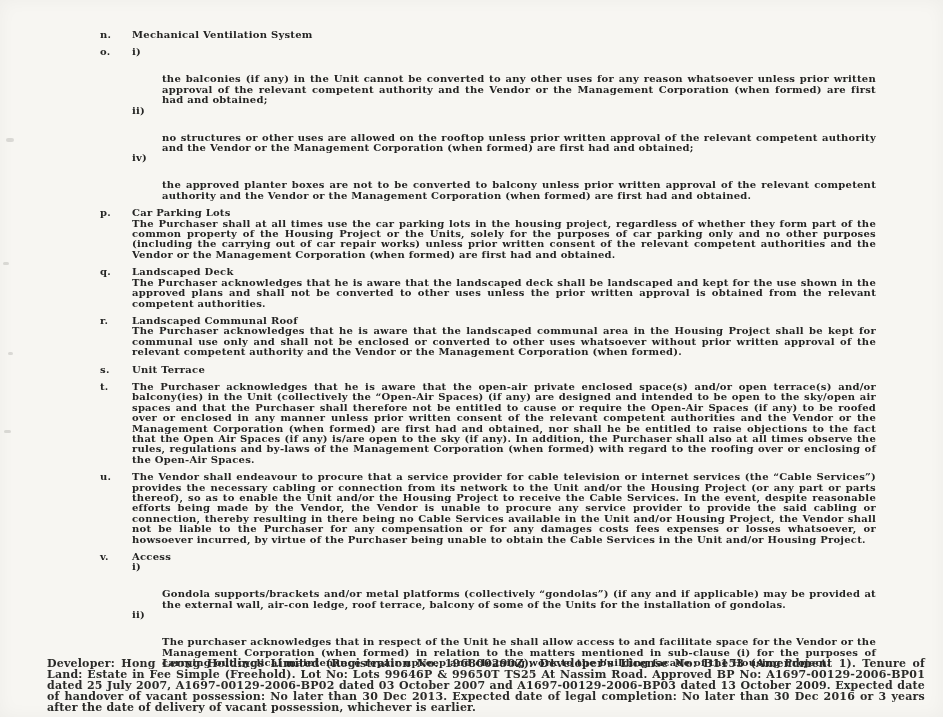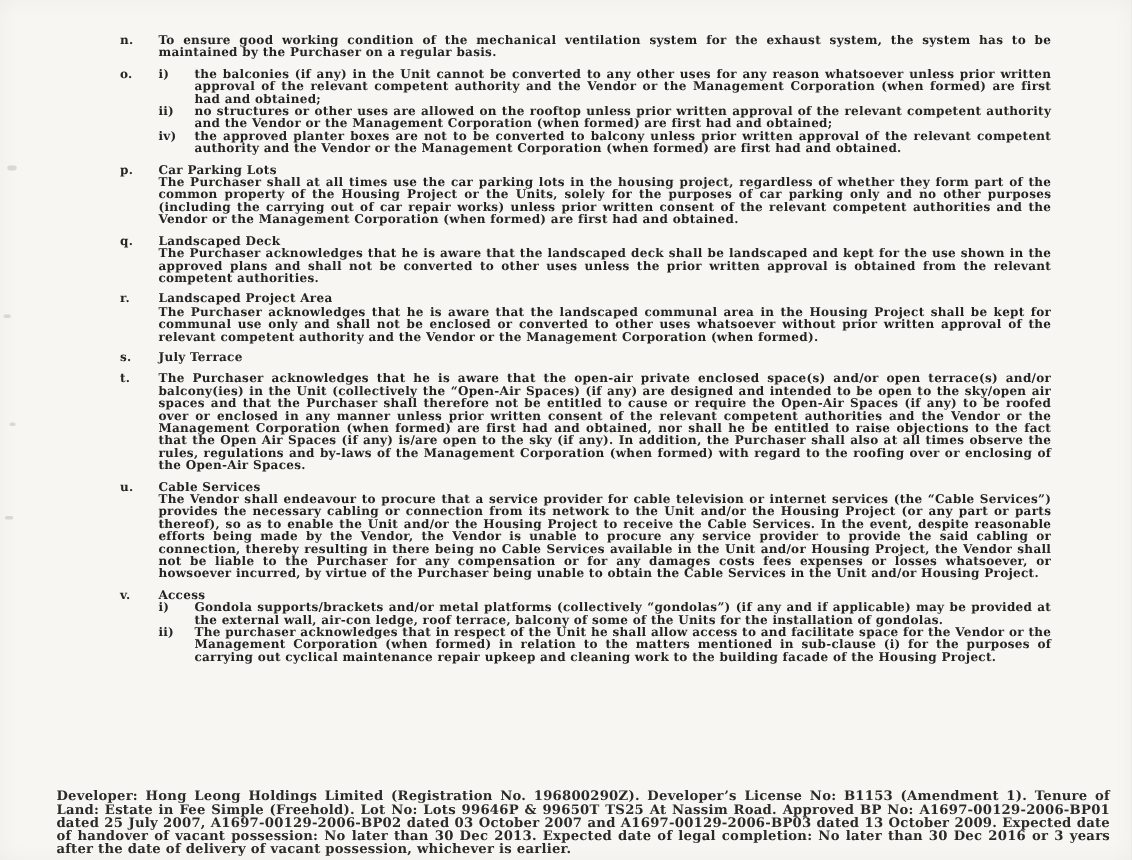--- a/index.html
+++ b/index.html
@@ -48,20 +48,21 @@
   .subitem {
     display: flex;
   }
   .subitem-num {
     flex: 0 0 30px;
   }
   .subitem-text {
     flex: 1;
     min-width: 0;
     text-align: justify;
+    margin-top: 27px;
   }
   .footer {
     position: absolute;
     left: 47px;
     top: 659px;
     width: 878px;
     font-size: 11px;
     line-height: 10.9px;
     font-weight: bold;
     letter-spacing: 0.2px;
@@ -85,21 +86,21 @@
 <div class="page">
   <span class="scan-mark m1"></span>
   <span class="scan-mark m2"></span>
   <span class="scan-mark m3"></span>
   <span class="scan-mark m4"></span>
 
   <main class="clauses">
       <section class="clause">
         <span class="clause-letter">n.</span>
         <div class="clause-content">
-          <div class="clause-body">To ensure good working condition of the mechanical ventilation system for the exhaust system, the system has to be maintained by the Purchaser on a regular basis.</div>
+          <div class="clause-title">Mechanical Ventilation System</div>
         </div>
       </section>
       <section class="clause">
         <span class="clause-letter">o.</span>
         <div class="clause-content">
           <div class="subitem">
             <span class="subitem-num">i)</span>
             <div class="subitem-text">the balconies (if any) in the Unit cannot be converted to any other uses for any reason whatsoever unless prior written approval of the relevant competent authority and the Vendor or the Management Corporation (when formed) are first had and obtained;</div>
           </div>
           <div class="subitem">
@@ -122,40 +123,39 @@
       <section class="clause">
         <span class="clause-letter">q.</span>
         <div class="clause-content">
           <div class="clause-title">Landscaped Deck</div>
           <div class="clause-body">The Purchaser acknowledges that he is aware that the landscaped deck shall be landscaped and kept for the use shown in the approved plans and shall not be converted to other uses unless the prior written approval is obtained from the relevant competent authorities.</div>
         </div>
       </section>
       <section class="clause">
         <span class="clause-letter">r.</span>
         <div class="clause-content">
-          <div class="clause-title">Landscaped Project Area</div>
+          <div class="clause-title">Landscaped Communal Roof</div>
           <div class="clause-body">The Purchaser acknowledges that he is aware that the landscaped communal area in the Housing Project shall be kept for communal use only and shall not be enclosed or converted to other uses whatsoever without prior written approval of the relevant competent authority and the Vendor or the Management Corporation (when formed).</div>
         </div>
       </section>
       <section class="clause">
         <span class="clause-letter">s.</span>
         <div class="clause-content">
-          <div class="clause-title">July Terrace</div>
+          <div class="clause-title">Unit Terrace</div>
         </div>
       </section>
       <section class="clause">
         <span class="clause-letter">t.</span>
         <div class="clause-content">
           <div class="clause-body">The Purchaser acknowledges that he is aware that the open-air private enclosed space(s) and/or open terrace(s) and/or balcony(ies) in the Unit (collectively the “Open-Air Spaces) (if any) are designed and intended to be open to the sky/open air spaces and that the Purchaser shall therefore not be entitled to cause or require the Open-Air Spaces (if any) to be roofed over or enclosed in any manner unless prior written consent of the relevant competent authorities and the Vendor or the Management Corporation (when formed) are first had and obtained, nor shall he be entitled to raise objections to the fact that the Open Air Spaces (if any) is/are open to the sky (if any). In addition, the Purchaser shall also at all times observe the rules, regulations and by-laws of the Management Corporation (when formed) with regard to the roofing over or enclosing of the Open-Air Spaces.</div>
         </div>
       </section>
       <section class="clause">
         <span class="clause-letter">u.</span>
         <div class="clause-content">
-          <div class="clause-title">Cable Services</div>
           <div class="clause-body">The Vendor shall endeavour to procure that a service provider for cable television or internet services (the “Cable Services”) provides the necessary cabling or connection from its network to the Unit and/or the Housing Project (or any part or parts thereof), so as to enable the Unit and/or the Housing Project to receive the Cable Services. In the event, despite reasonable efforts being made by the Vendor, the Vendor is unable to procure any service provider to provide the said cabling or connection, thereby resulting in there being no Cable Services available in the Unit and/or Housing Project, the Vendor shall not be liable to the Purchaser for any compensation or for any damages costs fees expenses or losses whatsoever, or howsoever incurred, by virtue of the Purchaser being unable to obtain the Cable Services in the Unit and/or Housing Project.</div>
         </div>
       </section>
       <section class="clause">
         <span class="clause-letter">v.</span>
         <div class="clause-content">
           <div class="clause-title">Access</div>
           <div class="subitem">
             <span class="subitem-num">i)</span>
             <div class="subitem-text">Gondola supports/brackets and/or metal platforms (collectively “gondolas”) (if any and if applicable) may be provided at the external wall, air-con ledge, roof terrace, balcony of some of the Units for the installation of gondolas.</div>

